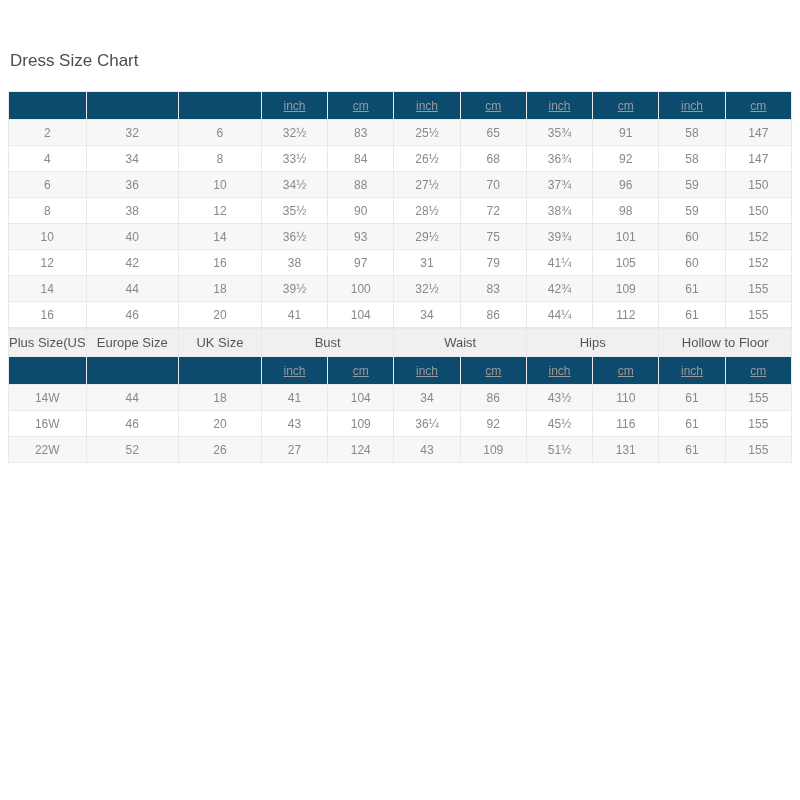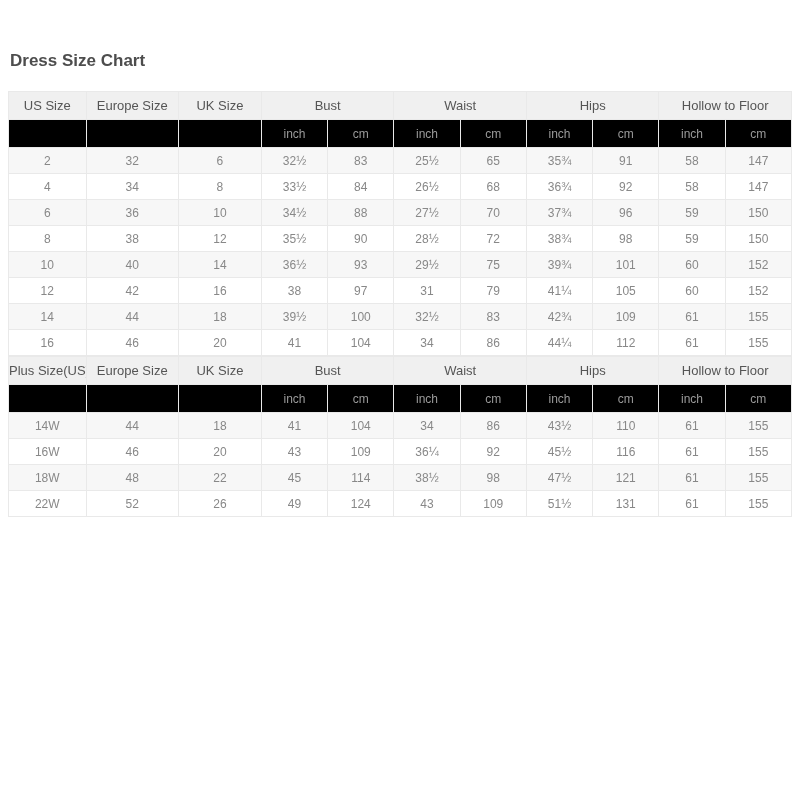--- a/index.html
+++ b/index.html
@@ -10,21 +10,21 @@
     --header-text:#555555;
     --cell-text:#888888;
     --unit-text:#9a9a9a;
     --page-bg:#ffffff;
   }
   html,body{margin:0;padding:0;background:var(--page-bg);}
   body{width:800px;font-family:"Liberation Sans",sans-serif;}
   .page{padding:0 8px 40px 8px;}
   .section-title{
     font-size:17px;
-    font-weight:bold;
+    font-weight:normal;
     color:var(--title-text);
     margin:0 0 0 2px;
     line-height:20px;
   }
   .section-title.first{padding-top:51px;margin-bottom:20px;}
   .section-title.second{padding-top:44px;margin-bottom:20px;}
   table.size-table{
     border-collapse:collapse;
     width:100%;
     table-layout:fixed;
@@ -40,23 +40,24 @@
     white-space:nowrap;
   }
   table.size-table thead tr.group-row th{
     height:27px;
     background:var(--header-bg);
     font-size:13px;
     color:var(--header-text);
   }
   table.size-table thead tr.units-row th{
     height:27px;
-    background:#000000;
+    background:#0c4a6e;
     font-size:12px;
     color:var(--unit-text);
+    text-decoration:underline;
   }
   table.size-table tbody td{
     height:25px;
     font-size:12px;
     color:var(--cell-text);
     background:#ffffff;
   }
   table.size-table tbody tr:nth-child(odd) td{
     background:var(--stripe-bg);
   }
@@ -76,29 +77,20 @@
         <col style="width: 8.4625%;">
         <col style="width: 8.4625%;">
         <col style="width: 8.4625%;">
         <col style="width: 8.4625%;">
         <col style="width: 8.4625%;">
         <col style="width: 8.4625%;">
         <col style="width: 8.4625%;">
         <col style="width: 8.4625%;">
       </colgroup>
     <thead>
-        <tr class="group-row">
-          <th>US Size</th>
-          <th>Europe Size</th>
-          <th>UK Size</th>
-          <th colspan="2">Bust</th>
-          <th colspan="2">Waist</th>
-          <th colspan="2">Hips</th>
-          <th colspan="2">Hollow to Floor</th>
-        </tr>
         <tr class="units-row">
           <th></th>
           <th></th>
           <th></th>
           <th>inch</th>
           <th>cm</th>
           <th>inch</th>
           <th>cm</th>
           <th>inch</th>
           <th>cm</th>
@@ -274,37 +266,24 @@
           <td>43</td>
           <td>109</td>
           <td>36¼</td>
           <td>92</td>
           <td>45½</td>
           <td>116</td>
           <td>61</td>
           <td>155</td>
         </tr>
         <tr>
-          <td>18W</td>
-          <td>48</td>
-          <td>22</td>
-          <td>45</td>
-          <td>114</td>
-          <td>38½</td>
-          <td>98</td>
-          <td>47½</td>
-          <td>121</td>
-          <td>61</td>
-          <td>155</td>
-        </tr>
-        <tr>
           <td>22W</td>
           <td>52</td>
           <td>26</td>
-          <td>49</td>
+          <td>27</td>
           <td>124</td>
           <td>43</td>
           <td>109</td>
           <td>51½</td>
           <td>131</td>
           <td>61</td>
           <td>155</td>
         </tr>
       </tbody>
   </table>

